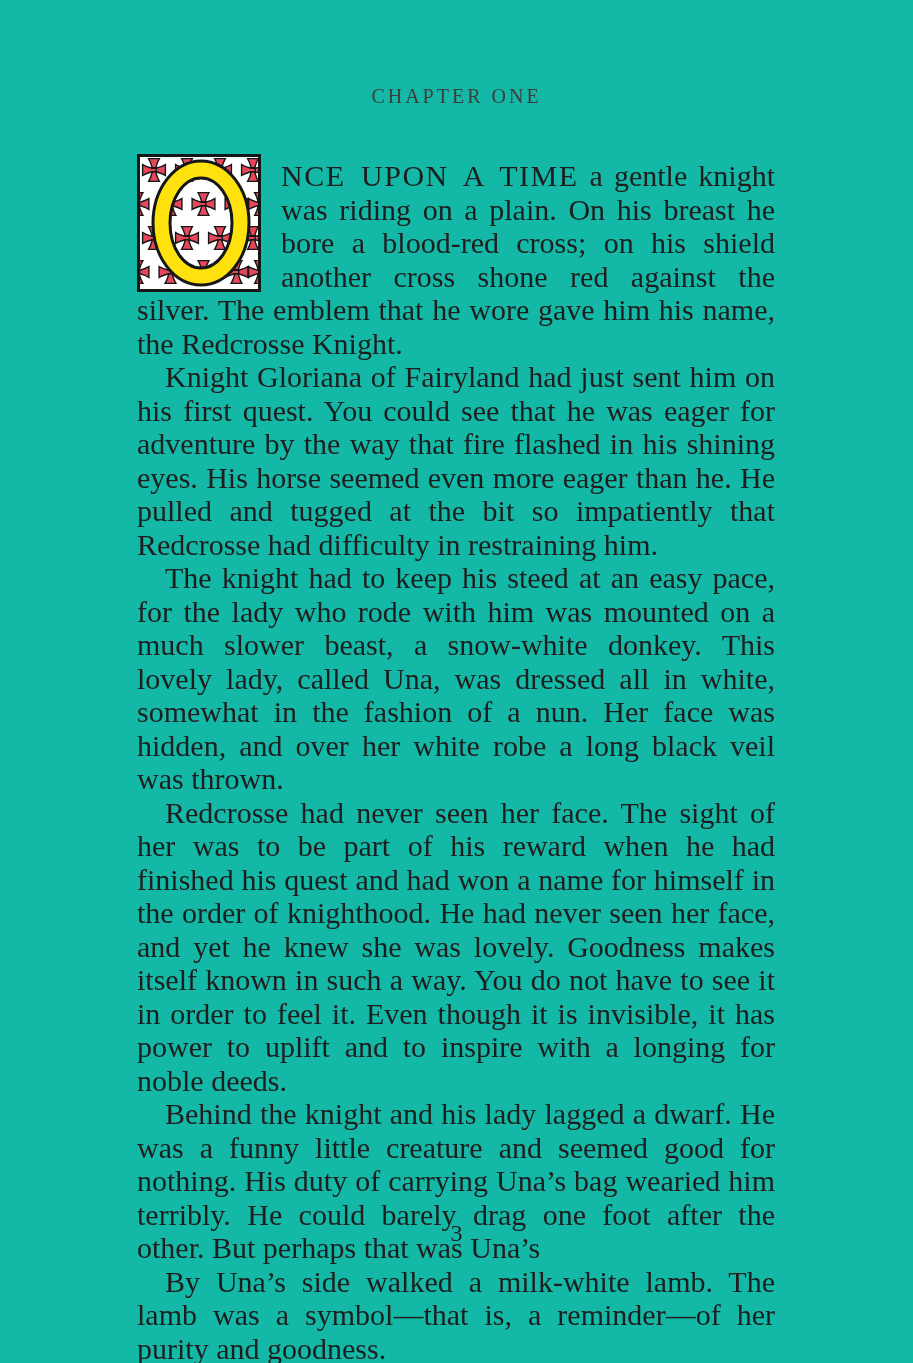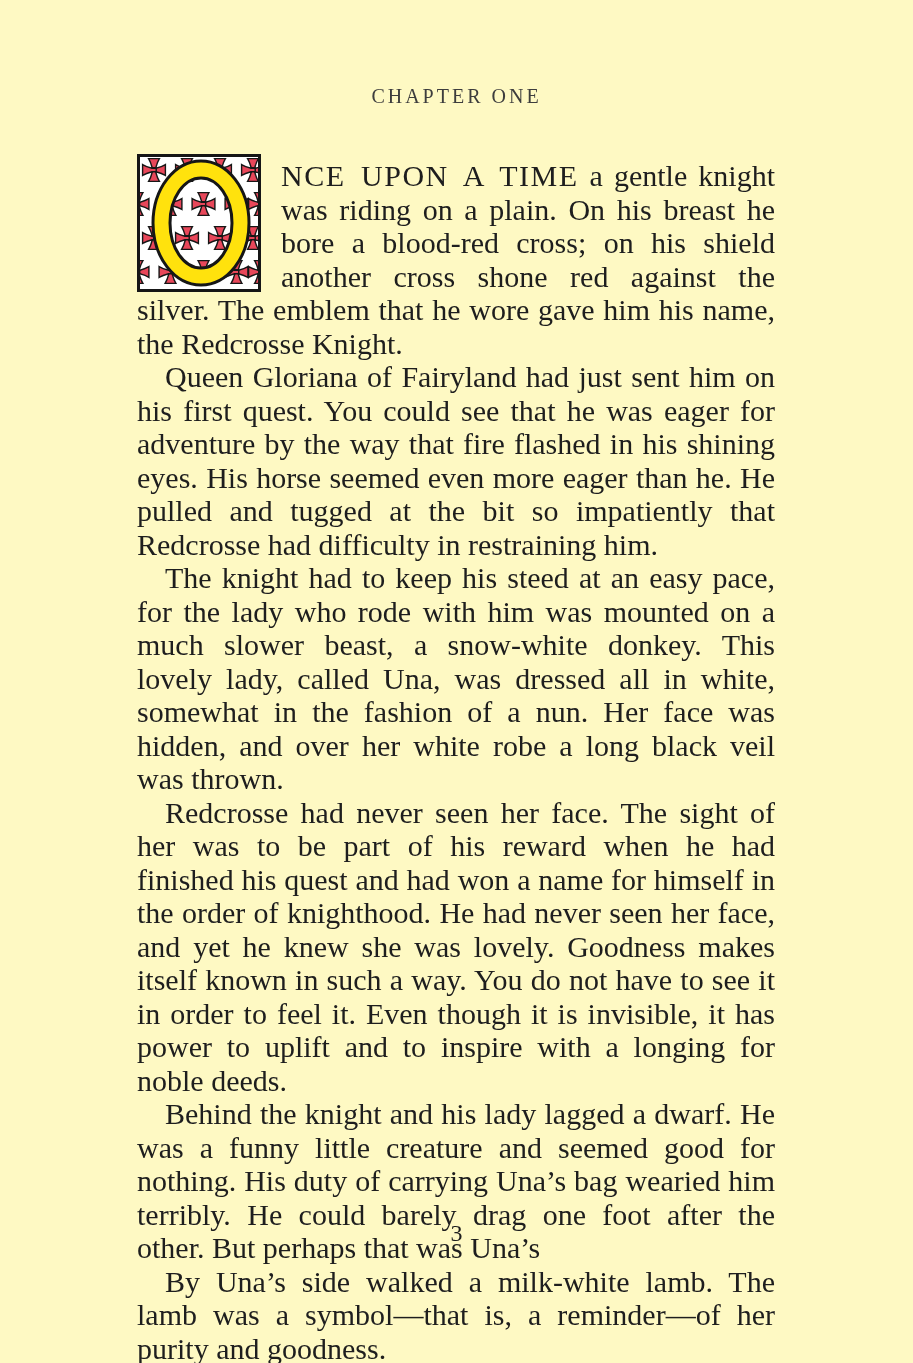--- a/index.html
+++ b/index.html
@@ -4,21 +4,21 @@
 <style>
   html, body {
     margin: 0;
     padding: 0;
     background: #ffffff;
   }
   .page {
     position: relative;
     width: 913px;
     height: 1363px;
-    background: #fef9c3;
+    background: #14b8a6;
     overflow: hidden;
     font-family: "Liberation Serif", serif;
   }
   .chapter-heading {
     position: absolute;
     top: 85px;
     left: 0;
     right: 0;
     text-align: center;
     font-size: 20px;
@@ -110,21 +110,21 @@
         <use href="#crossShape" transform="translate(123,118)"></use>
       </g>
 
       <path d="M16,69 a48,62 0 1,0 96,0 a48,62 0 1,0 -96,0 M33,69 a31,45 0 1,1 62,0 a31,45 0 1,1 -62,0" fill-rule="evenodd" stroke="#161616" stroke-width="3" fill="#ffe20d"></path>
 
       <rect x="1.5" y="1.5" width="121" height="135" fill="none" stroke-width="3" stroke="#161616"></rect>
     </svg>
 
     <p class="first-paragraph"><span class="opening-caps">NCE UPON A TIME</span><span> a gentle knight was riding on a plain. On his breast he bore a blood-red cross; on his shield another cross shone red against the silver. The emblem that he wore gave him his name, the Redcrosse Knight.</span></p>
 
-    <p>Queen Gloriana of Fairyland had just sent him on his first quest. You could see that he was eager for adventure by the way that fire flashed in his shining eyes. His horse seemed even more eager than he. He pulled and tugged at the bit so impatiently that Redcrosse had difficulty in restraining him.</p>
+    <p>Knight Gloriana of Fairyland had just sent him on his first quest. You could see that he was eager for adventure by the way that fire flashed in his shining eyes. His horse seemed even more eager than he. He pulled and tugged at the bit so impatiently that Redcrosse had difficulty in restraining him.</p>
     <p>The knight had to keep his steed at an easy pace, for the lady who rode with him was mounted on a much slower beast, a snow-white donkey. This lovely lady, called Una, was dressed all in white, somewhat in the fashion of a nun. Her face was hidden, and over her white robe a long black veil was thrown.</p>
     <p>Redcrosse had never seen her face. The sight of her was to be part of his reward when he had finished his quest and had won a name for himself in the order of knighthood. He had never seen her face, and yet he knew she was lovely. Goodness makes itself known in such a way. You do not have to see it in order to feel it. Even though it is invisible, it has power to uplift and to inspire with a longing for noble deeds.</p>
     <p>Behind the knight and his lady lagged a dwarf. He was a funny little creature and seemed good for nothing. His duty of carrying Una’s bag wearied him terribly. He could barely drag one foot after the other. But perhaps that was Una’s</p>
     <p>By Una’s side walked a milk-white lamb. The lamb was a symbol—that is, a reminder—of her purity and goodness.</p>
   </div>
 
   <div class="page-number">3</div>
 
 </div>
 

